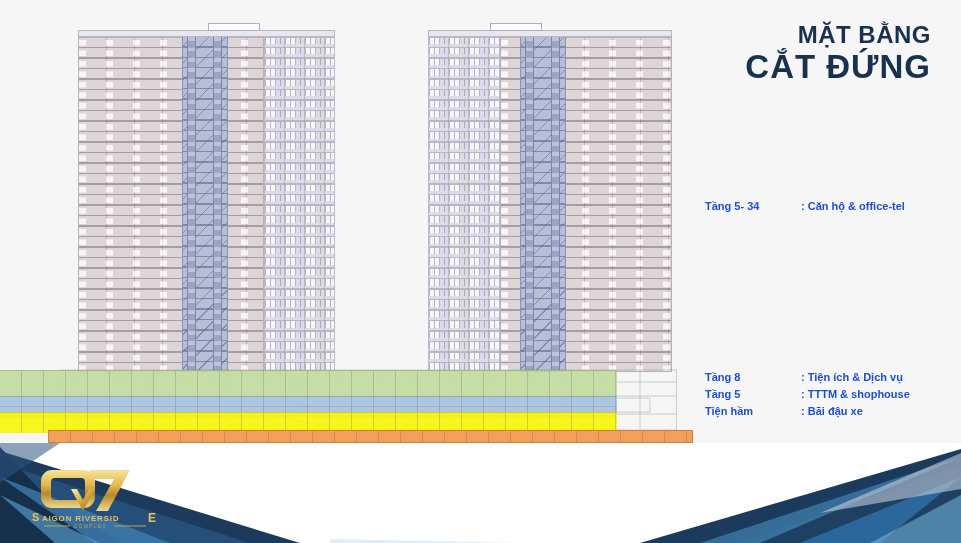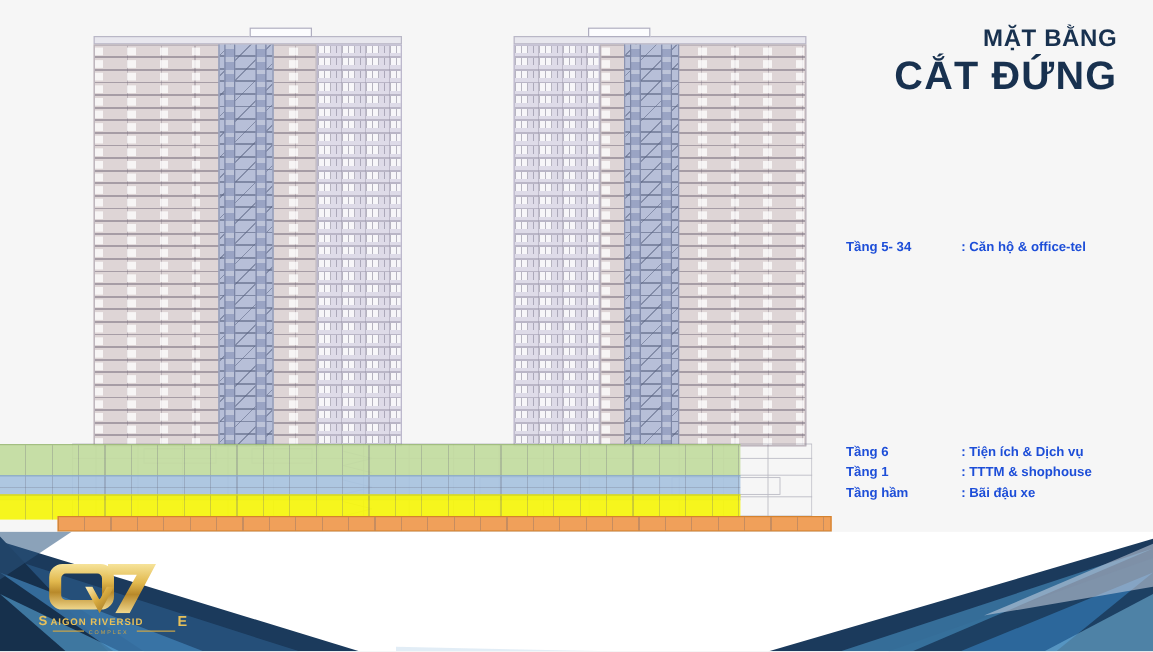--- a/index.html
+++ b/index.html
@@ -5,21 +5,21 @@
   html,body{margin:0;padding:0;}
   body{
     width:961px;height:543px;overflow:hidden;position:relative;
     background:#f6f6f6;
     font-family:"Liberation Sans", sans-serif;
   }
   #stage{position:absolute;left:0;top:0;width:961px;height:543px;overflow:hidden;background:#f6f6f6;}
 
   
   .title-block{position:absolute;right:30px;top:22px;text-align:right;color:#18314f;}
-  .title-line1{font-size:20px;font-weight:bold;letter-spacing:0.5px;line-height:1.05;}
+  .title-line1{font-size:24px;font-weight:bold;letter-spacing:0.5px;line-height:1.05;}
   .title-line2{font-size:33px;font-weight:bold;letter-spacing:1px;line-height:1.1;margin-top:2px;text-align:right;}
 
   
   .legend{position:absolute;font-size:11px;font-weight:bold;color:#1d4ed8;white-space:nowrap;}
   .legend .lv{display:inline-block;width:96px;}
   .legend .dsc{display:inline-block;}
   #legend-top{left:705px;top:200px;}
   #legend-lower{left:705px;top:371px;}
   #legend-lower .legend-row{margin-bottom:5px;}
 
@@ -223,27 +223,27 @@
   </div>
 
   <div class="legend" id="legend-top">
     <div class="legend-row">
       <span class="lv">Tầng 5- 34</span><span class="dsc"><span>:</span> <span>Căn hộ &amp; office-tel</span></span>
     </div>
   </div>
 
   <div class="legend" id="legend-lower">
     <div class="legend-row">
-      <span class="lv">Tầng 6</span><span class="dsc"><span>:</span> <span>Tiện ích &amp; Dịch vụ</span></span>
-    </div>
-    <div class="legend-row">
-      <span class="lv">Tầng 1</span><span class="dsc"><span>:</span> <span>TTTM &amp; shophouse</span></span>
-    </div>
-    <div class="legend-row">
-      <span class="lv">Tầng hầm</span><span class="dsc"><span>:</span> <span>Bãi đậu xe</span></span>
+      <span class="lv">Tầng 8</span><span class="dsc"><span>:</span> <span>Tiện ích &amp; Dịch vụ</span></span>
+    </div>
+    <div class="legend-row">
+      <span class="lv">Tầng 5</span><span class="dsc"><span>:</span> <span>TTTM &amp; shophouse</span></span>
+    </div>
+    <div class="legend-row">
+      <span class="lv">Tiện hầm</span><span class="dsc"><span>:</span> <span>Bãi đậu xe</span></span>
     </div>
   </div>
 
   <div id="footer">
     <svg width="961" height="100" viewBox="0 0 961 100" preserveAspectRatio="none">
       <rect x="0" y="0" width="961" height="100" fill="#ffffff"></rect>
 
       <path d="M0 8 L300 100 L0 100 Z" fill="#1b3a5c"></path>
       <path d="M0 20 L250 100 L120 100 Z" fill="#27527c" opacity="0.9"></path>
       <path d="M0 4 L90 100 L0 100 Z" fill="#16304c"></path>

